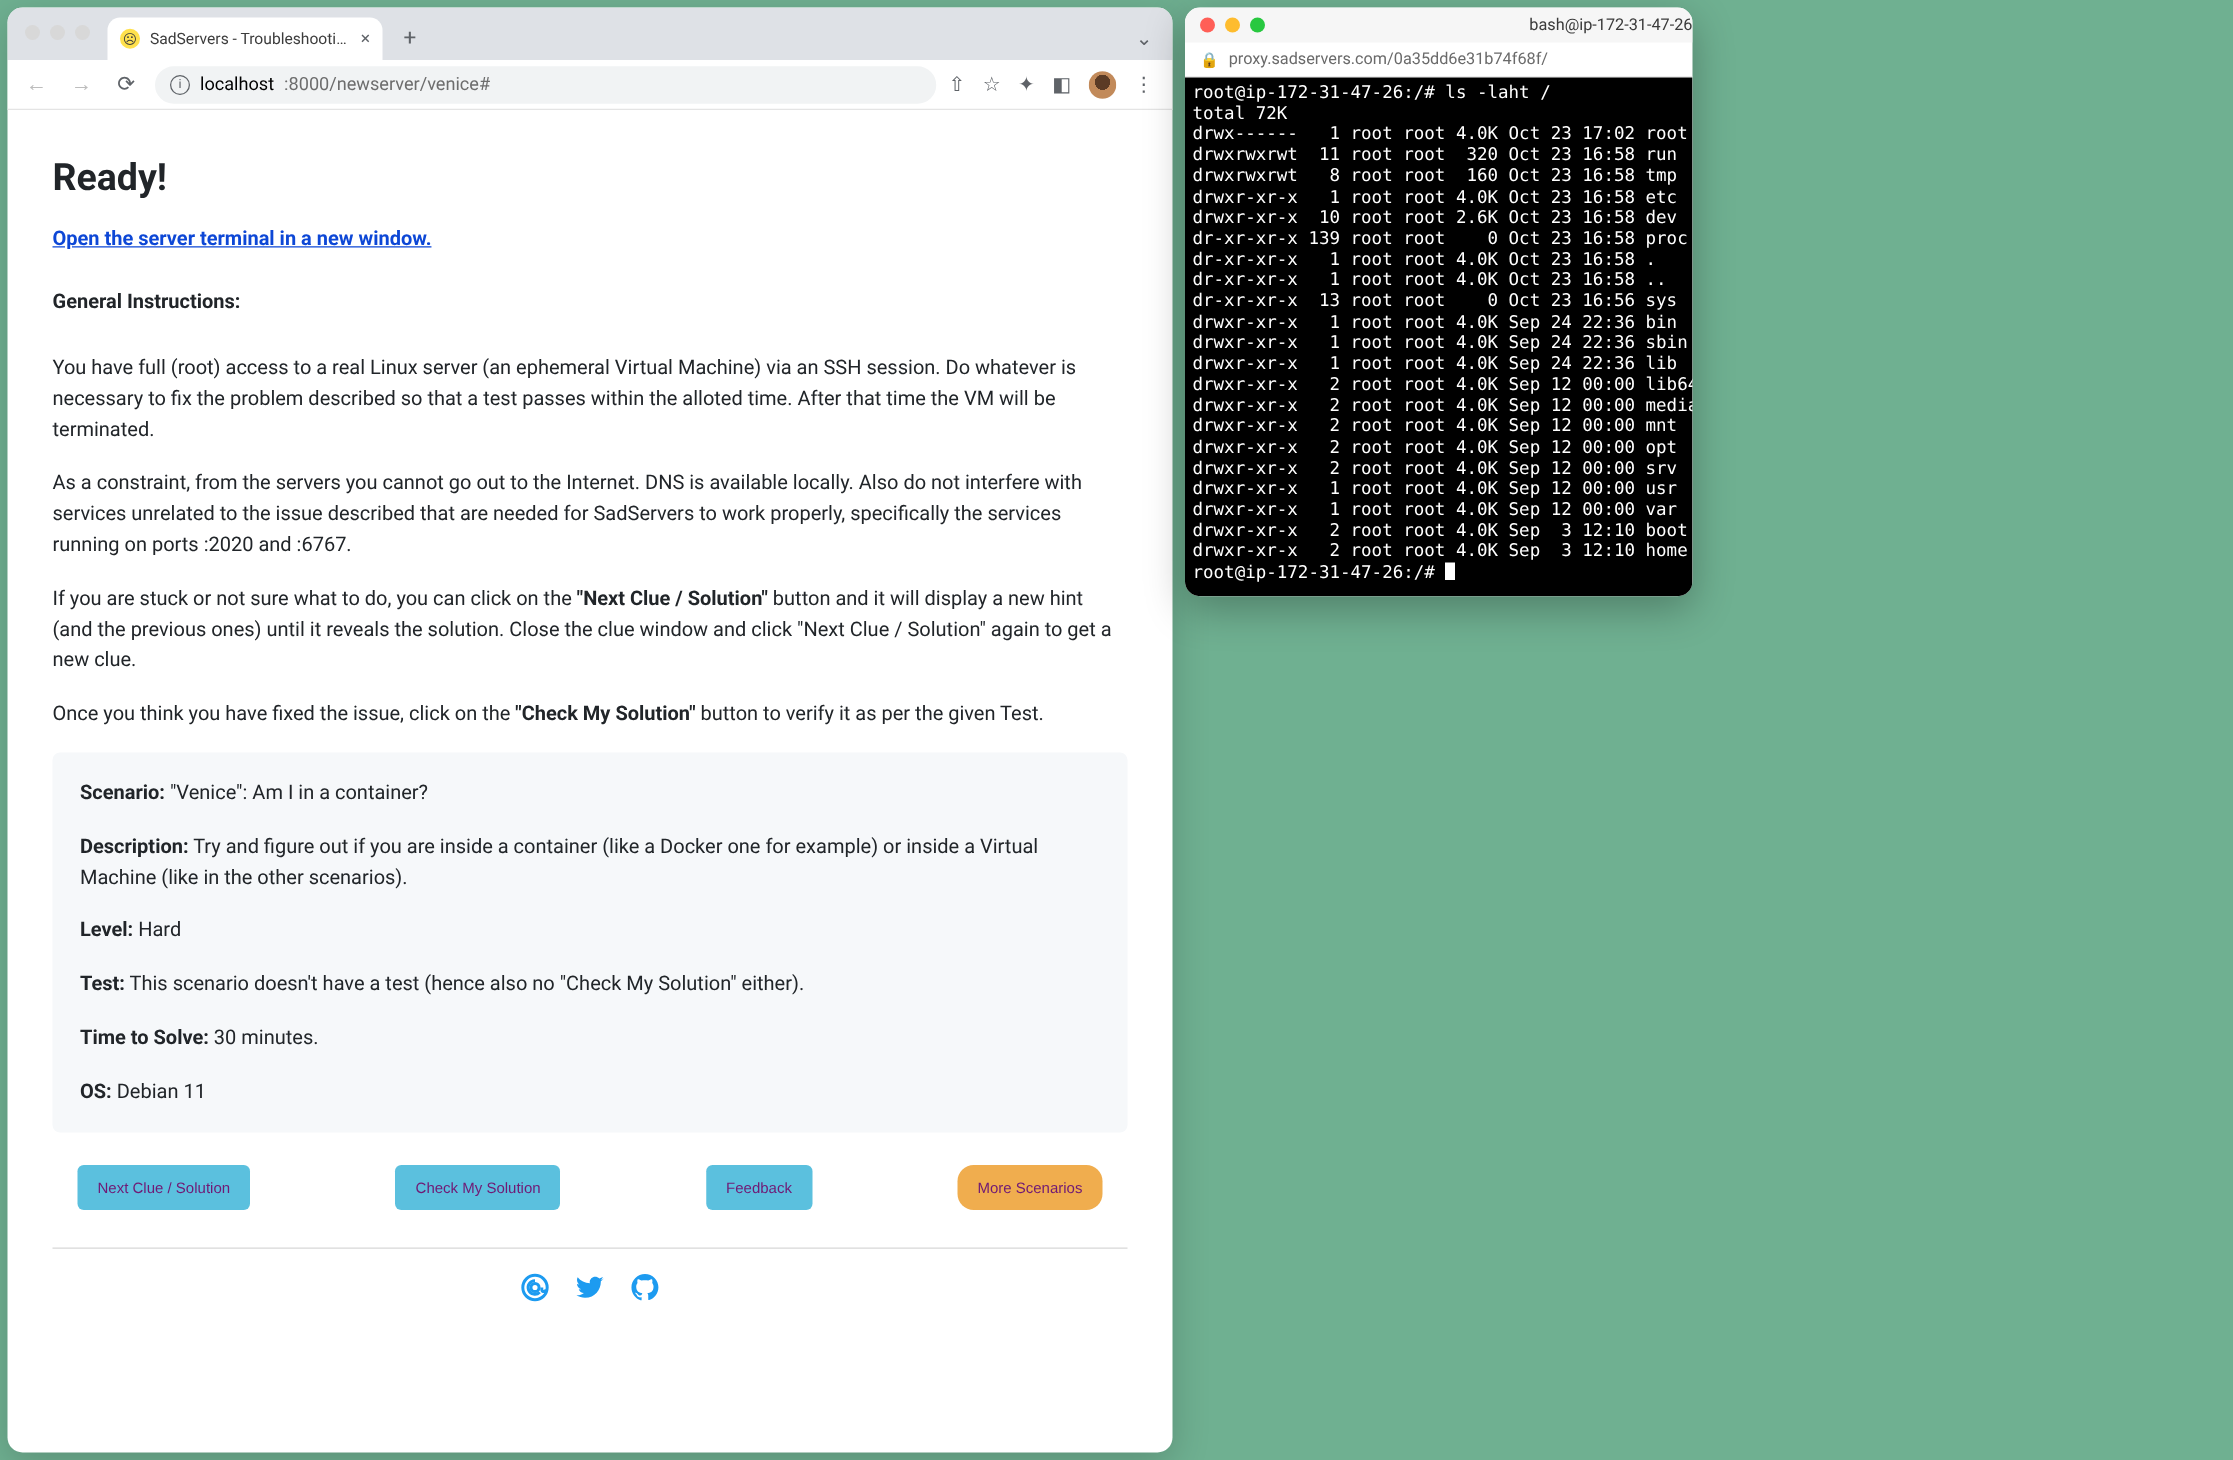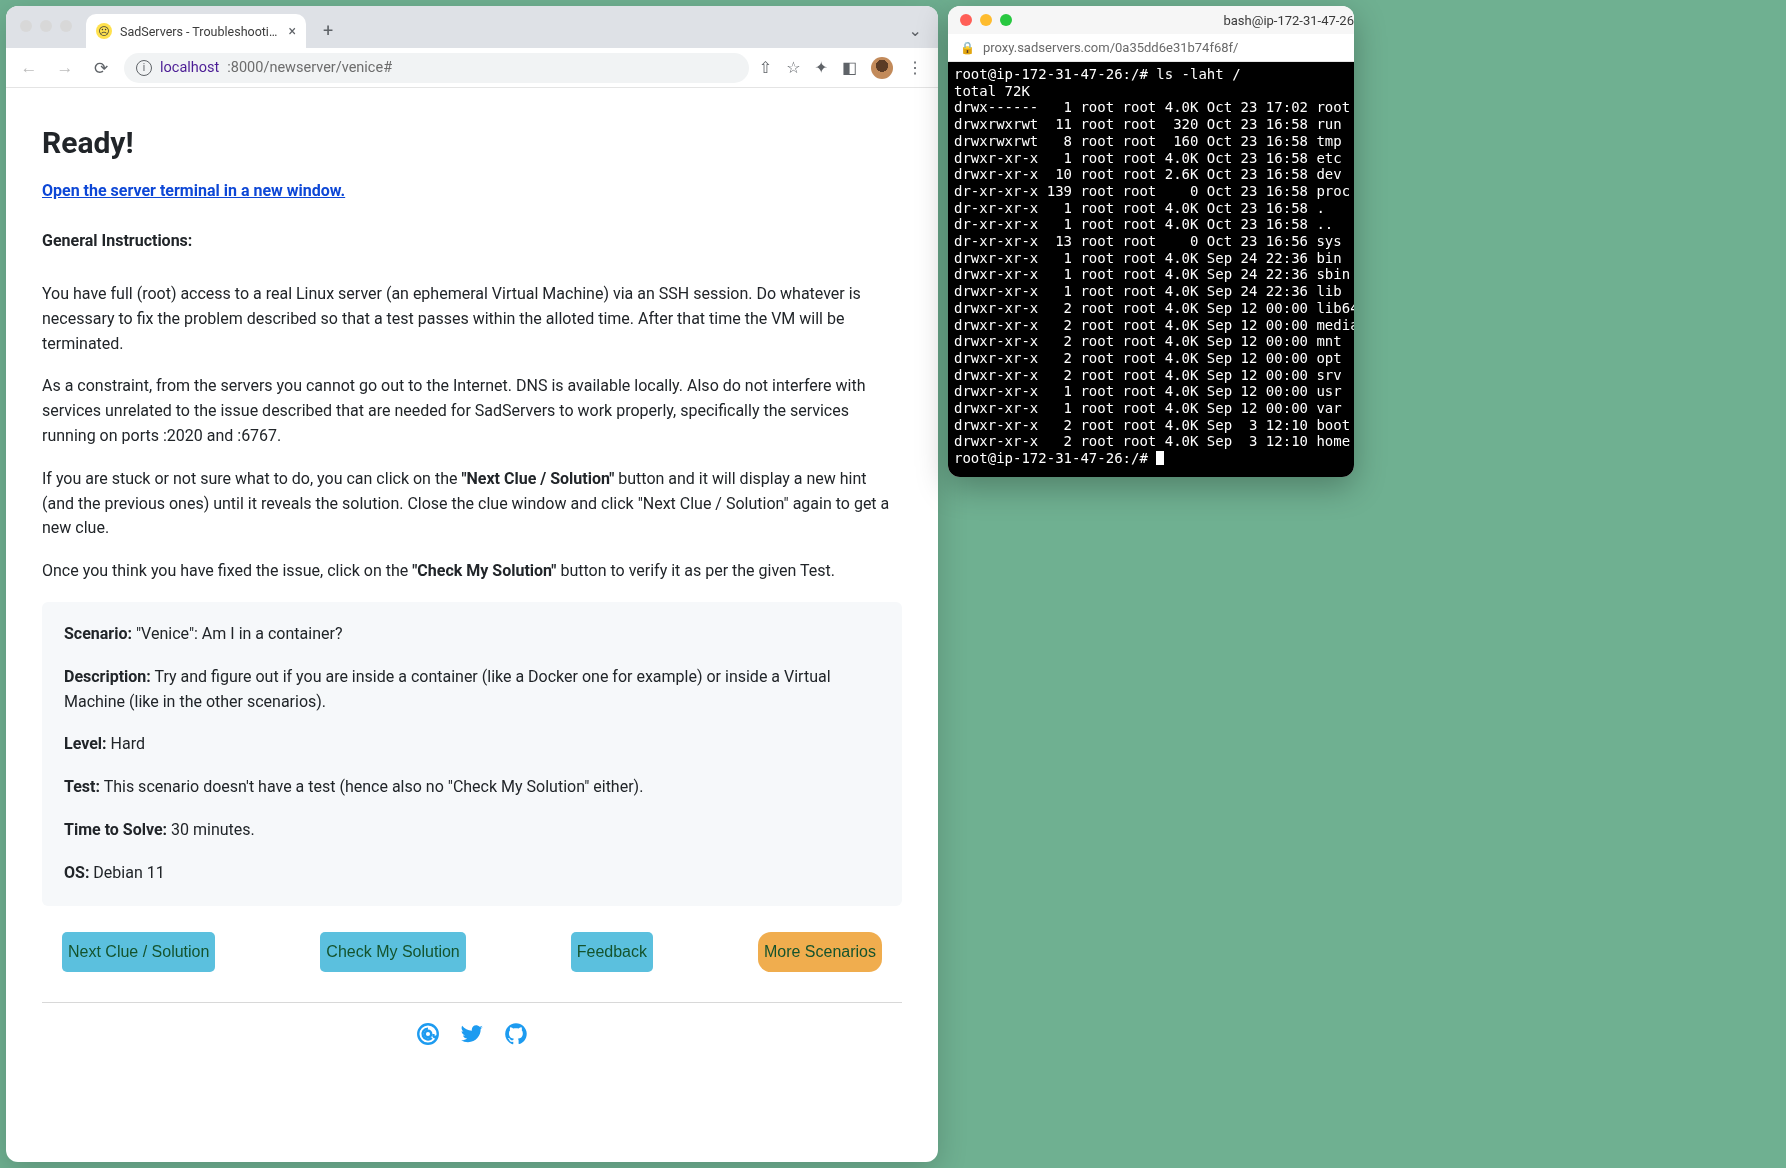--- a/index.html
+++ b/index.html
@@ -58,21 +58,21 @@
     display:flex; align-items:center; padding:0 10px; gap:10px;
   }
   .nav-ico { width:26px; text-align:center; color:#5f6368; font-size:17px; }
   .nav-ico.disabled { color:#bdbdbd; }
   .omnibox {
     flex:1; height:30px; background:#f1f3f4; border-radius:15px;
     display:flex; align-items:center; padding:0 12px; gap:8px;
     font-size:14.5px;
   }
   .omnibox .info { width:16px;height:16px;border:1.3px solid #5f6368;border-radius:50%;display:flex;align-items:center;justify-content:center;font-size:10px;color:#5f6368;}
-  .url-host { color:#4c1d95; }
+  .url-host { color:#000000; }
   .url-path { color:#6d6d6d; }
   .right-icons { display:flex; align-items:center; gap:14px; color:#5f6368; font-size:16px; padding-right:4px;}
   .right-icons .avatar { width:22px;height:22px;border-radius:50%;background:#c28a5a; background-image: radial-gradient(circle at 50% 40%, #5b3b25 35%, #c28a5a 36%);}
   .right-icons .kebab { letter-spacing:1px; }
 
   .page {
     flex:1; overflow:auto; padding: 32px 36px 20px 36px;
     color:#212529; font-size:16px; line-height:1.55;
   }
   .page h1 { font-size:30px; font-weight:700; margin-bottom:12px; }
@@ -85,21 +85,21 @@
     background:#f6f8fa; border-radius:6px;
     padding:20px 22px; margin-top:18px;
   }
   .scenario-box .row { margin-bottom:18px; }
   .scenario-box .row:last-child { margin-bottom:0; }
   .label { font-weight:700; }
 
   .btn-row { display:flex; justify-content:space-between; margin:26px 20px 0 20px; }
   .btn {
     border:none; border-radius:5px;
-    padding:11px 6px; font-size:16px; color:#14532d;
+    padding:11px 16px; font-size:12px; color:#701a75;
     cursor:pointer;
   }
   .btn-info { background:#5bc0de; }
   .btn-warn { background:#f0ad4e;border-radius:13px; }
 
   .footer-sep { border-top:1px solid #d8d8d8; margin-top:30px; padding-top:18px; text-align:center; }
   .social { display:inline-flex; gap:18px; color:#1d9bf0; font-size:24px; }
   .social svg { width:26px; height:26px; }
 
   

